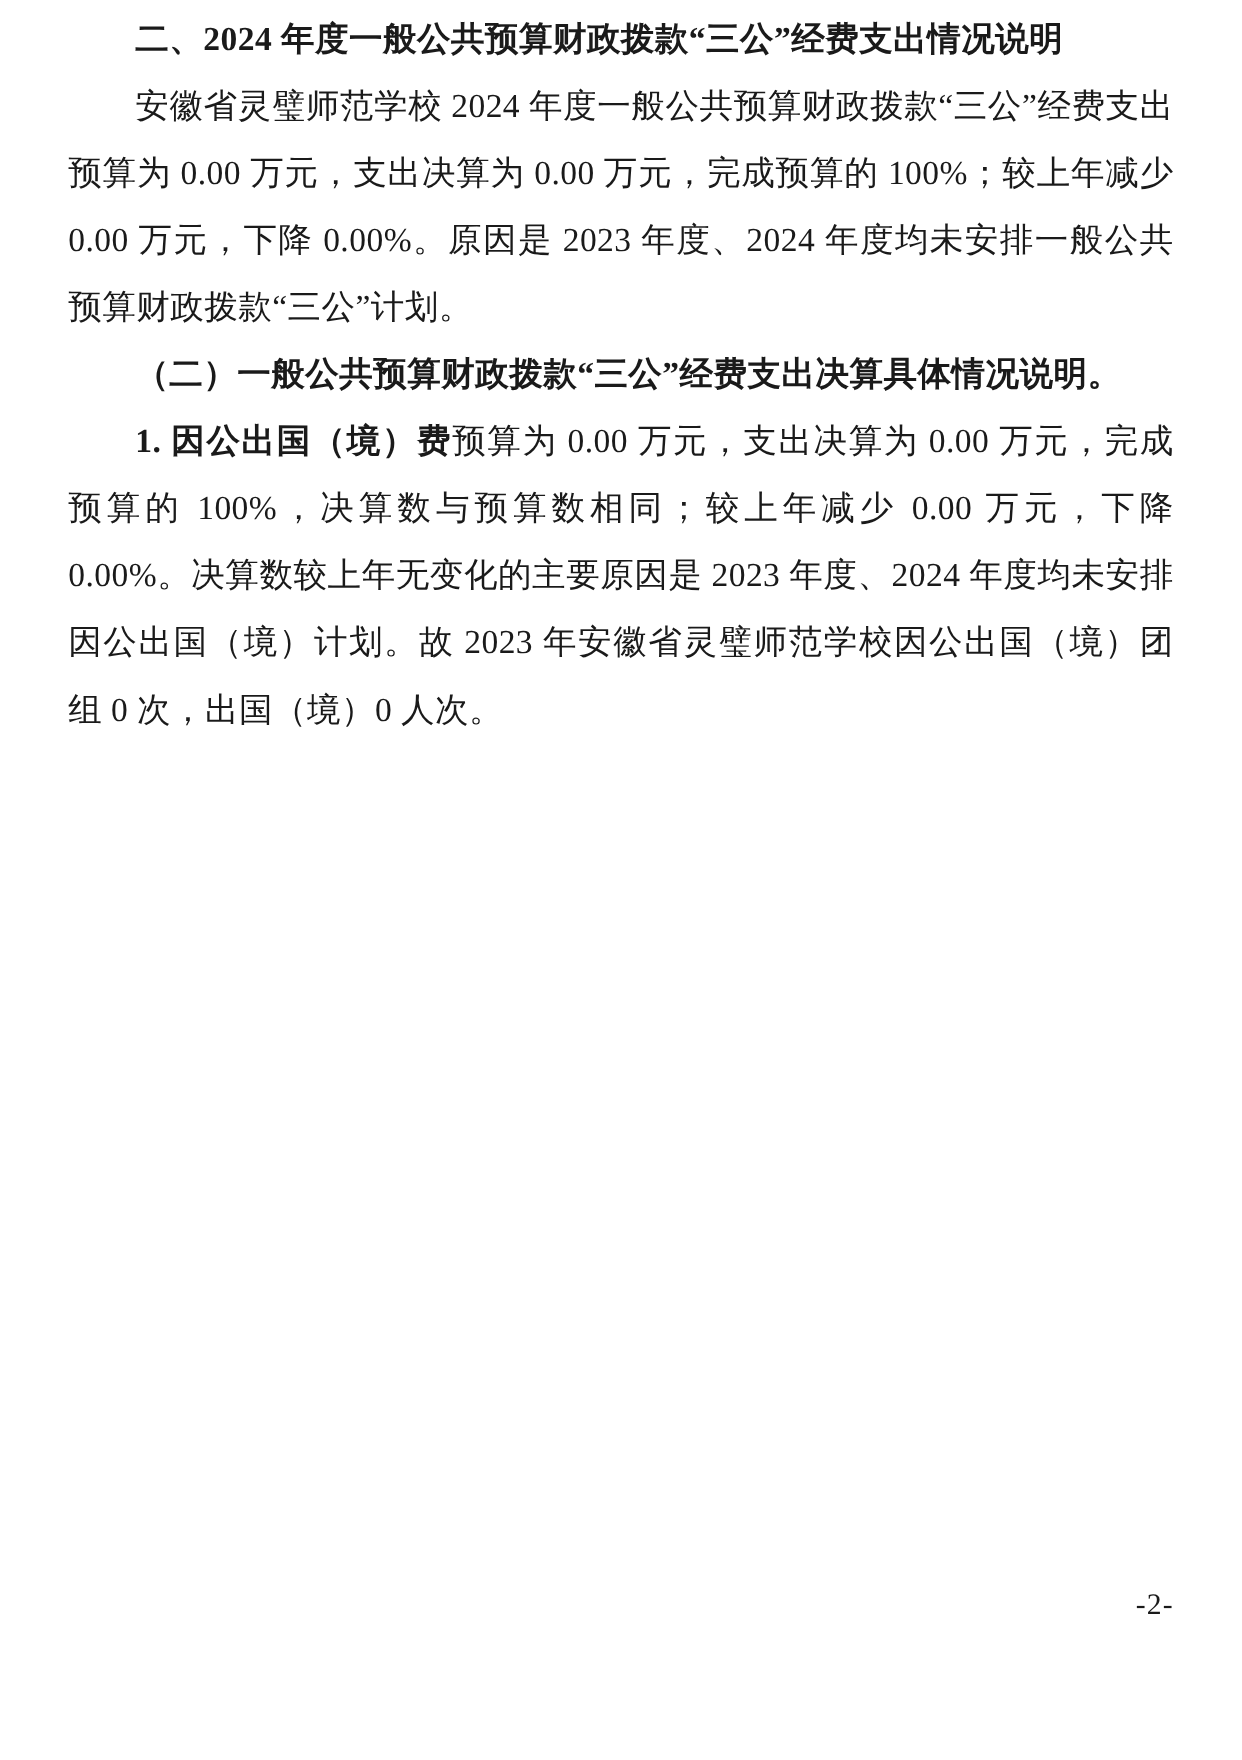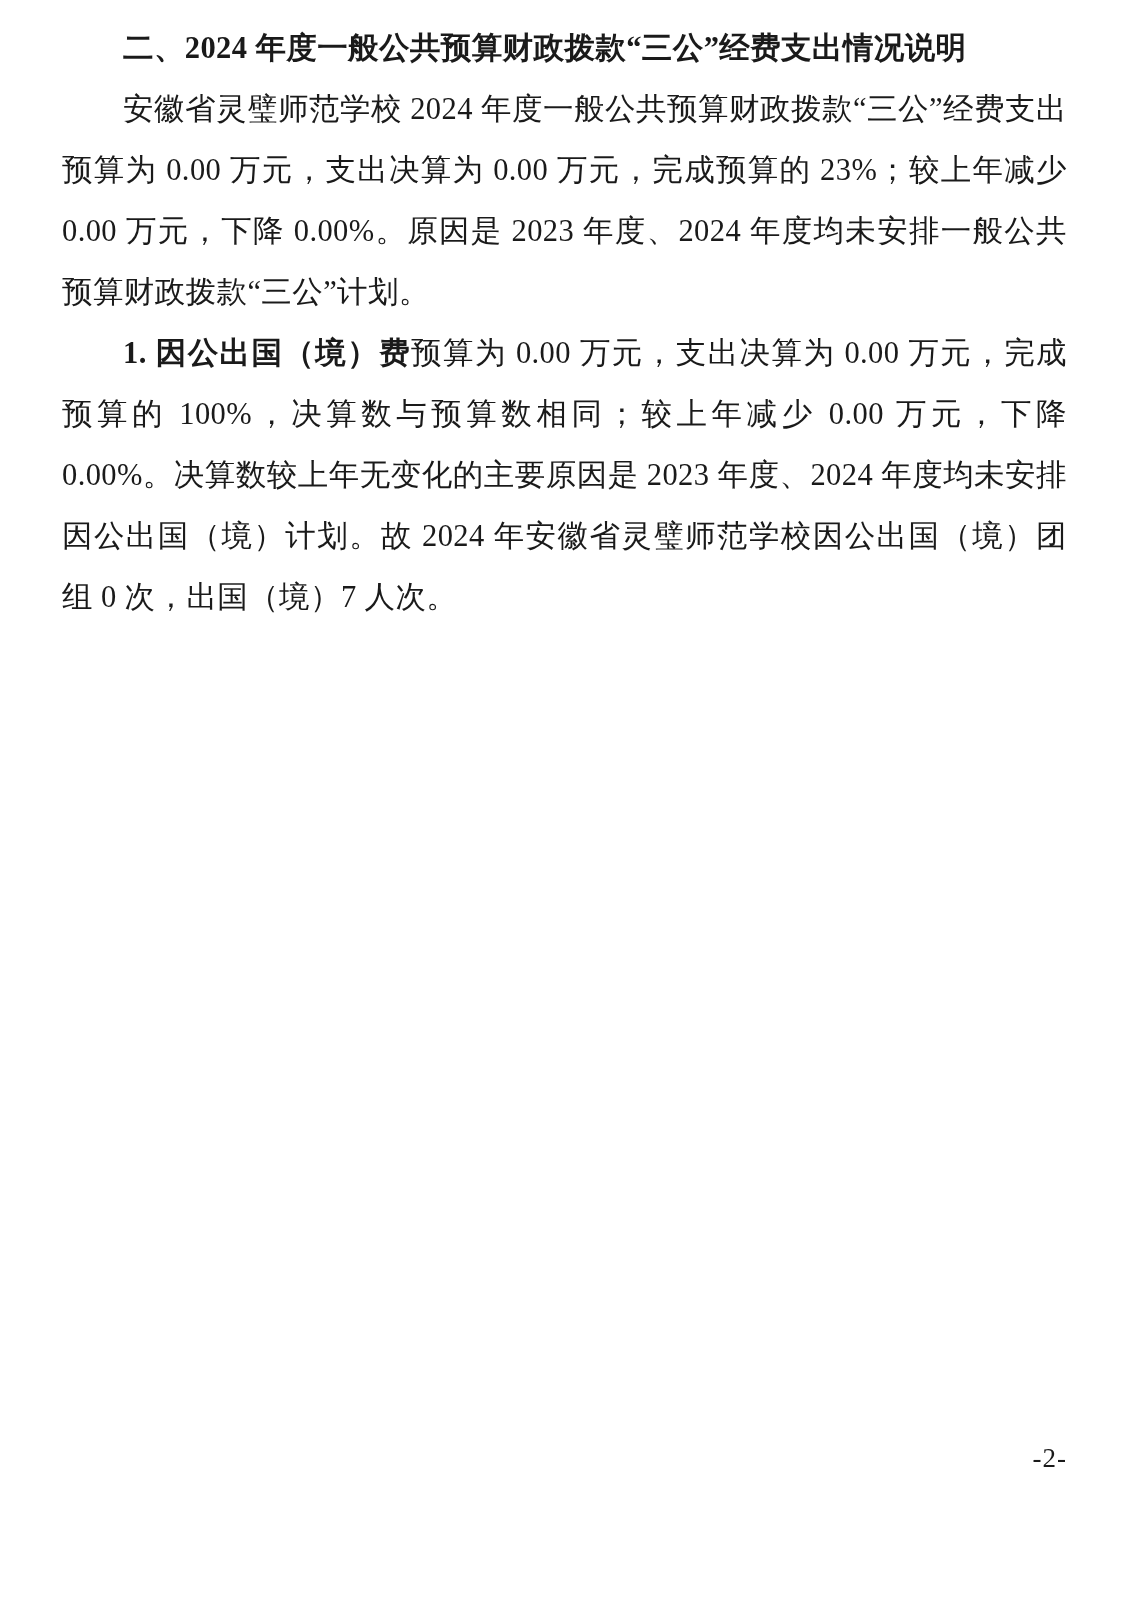--- a/index.html
+++ b/index.html
@@ -13,21 +13,21 @@
     font-family: "Liberation Serif", "DejaVu Serif", serif;
     color: #1a1a1a;
     position: relative;
     overflow: hidden;
   }
   .page {
     position: relative;
     width: 1129px;
     height: 1500px;
     box-sizing: border-box;
-    padding: 18px 62px 0 62px;
+    padding: 5px 62px 0 62px;
   }
   .doc-body {
     font-size: 30.5px;
     line-height: 61px;
     letter-spacing: 0.4px;
     text-align: justify;
     text-justify: inter-ideograph;
   }
   p {
     margin: 0;
@@ -59,22 +59,23 @@
 </style>
 </head>
 <body>
 
 <div class="page">
   <div class="doc-body">
 
     <p class="heading">二、2024 年度一般公共预算财政拨款“三公”经费支出情况说明</p>
 
 
-    <p class="para">安徽省灵璧师范学校 2024 年度一般公共预算财政拨款“三公”经费支出预算为 0.00 万元，支出决算为 0.00 万元，完成预算的 23%；较上年减少 0.00 万元，下降 0.00%。原因是 2023 年度、2024 年度均未安排一般公共预算财政拨款“三公”计划。</p>
+    <p class="para">安徽省灵璧师范学校 2024 年度一般公共预算财政拨款“三公”经费支出预算为 0.00 万元，支出决算为 0.00 万元，完成预算的 100%；较上年减少 0.00 万元，下降 0.00%。原因是 2023 年度、2024 年度均未安排一般公共预算财政拨款“三公”计划。</p>
+
+    <p class="heading-2">（二）一般公共预算财政拨款“三公”经费支出决算具体情况说明。</p>
 
 
-
-    <p class="para"><span class="bold-lead">1. 因公出国（境）费</span><span>预算为 0.00 万元，支出决算为 0.00 万元，完成预算的 100%，决算数与预算数相同；较上年减少 0.00 万元，下降 0.00%。决算数较上年无变化的主要原因是 2023 年度、2024 年度均未安排因公出国（境）计划。故 2024 年安徽省灵璧师范学校因公出国（境）团组 0 次，出国（境）7 人次。</span></p>
+    <p class="para"><span class="bold-lead">1. 因公出国（境）费</span><span>预算为 0.00 万元，支出决算为 0.00 万元，完成预算的 100%，决算数与预算数相同；较上年减少 0.00 万元，下降 0.00%。决算数较上年无变化的主要原因是 2023 年度、2024 年度均未安排因公出国（境）计划。故 2023 年安徽省灵璧师范学校因公出国（境）团组 0 次，出国（境）0 人次。</span></p>
 
   </div>
 
   <div class="footer">-2-</div>
 </div>
 
 </body></html>

